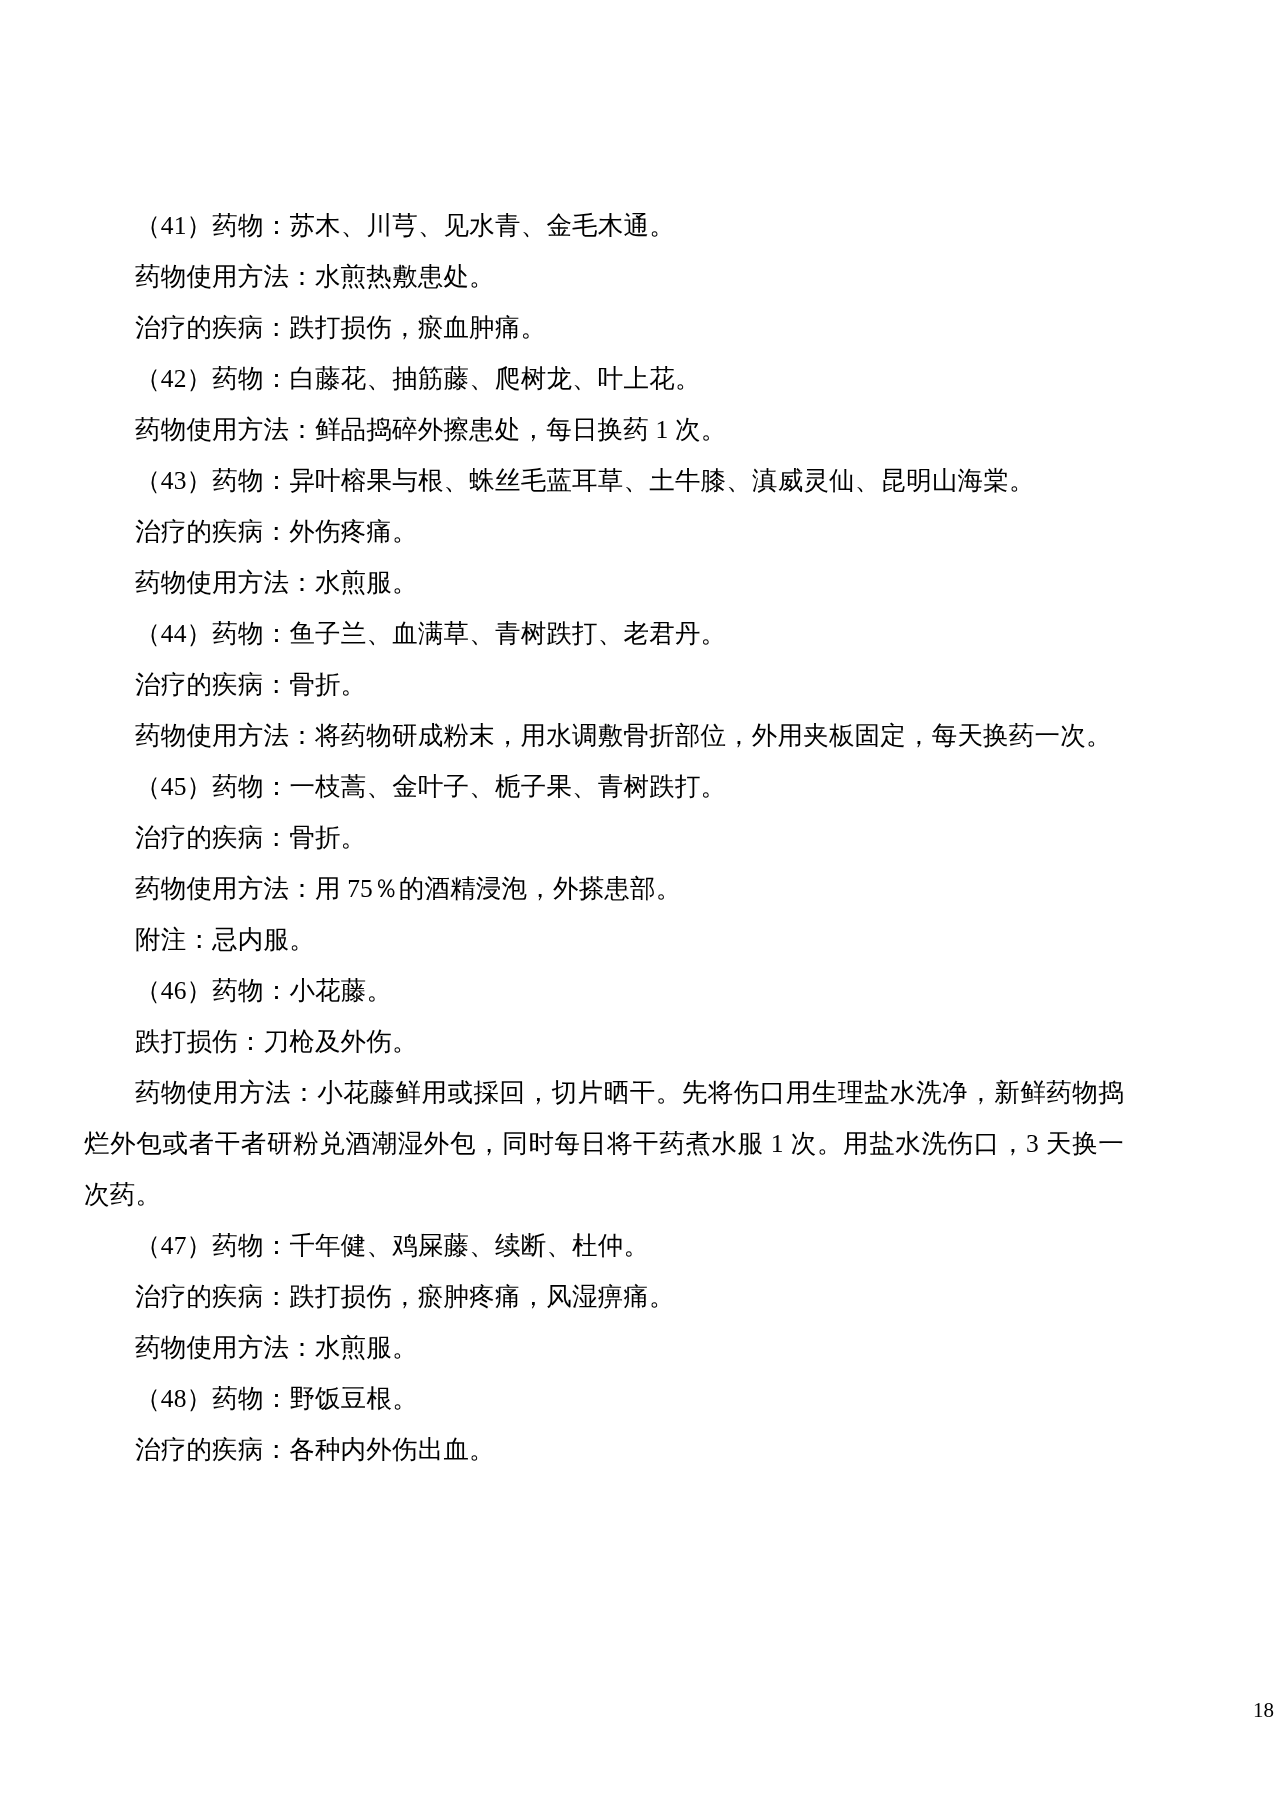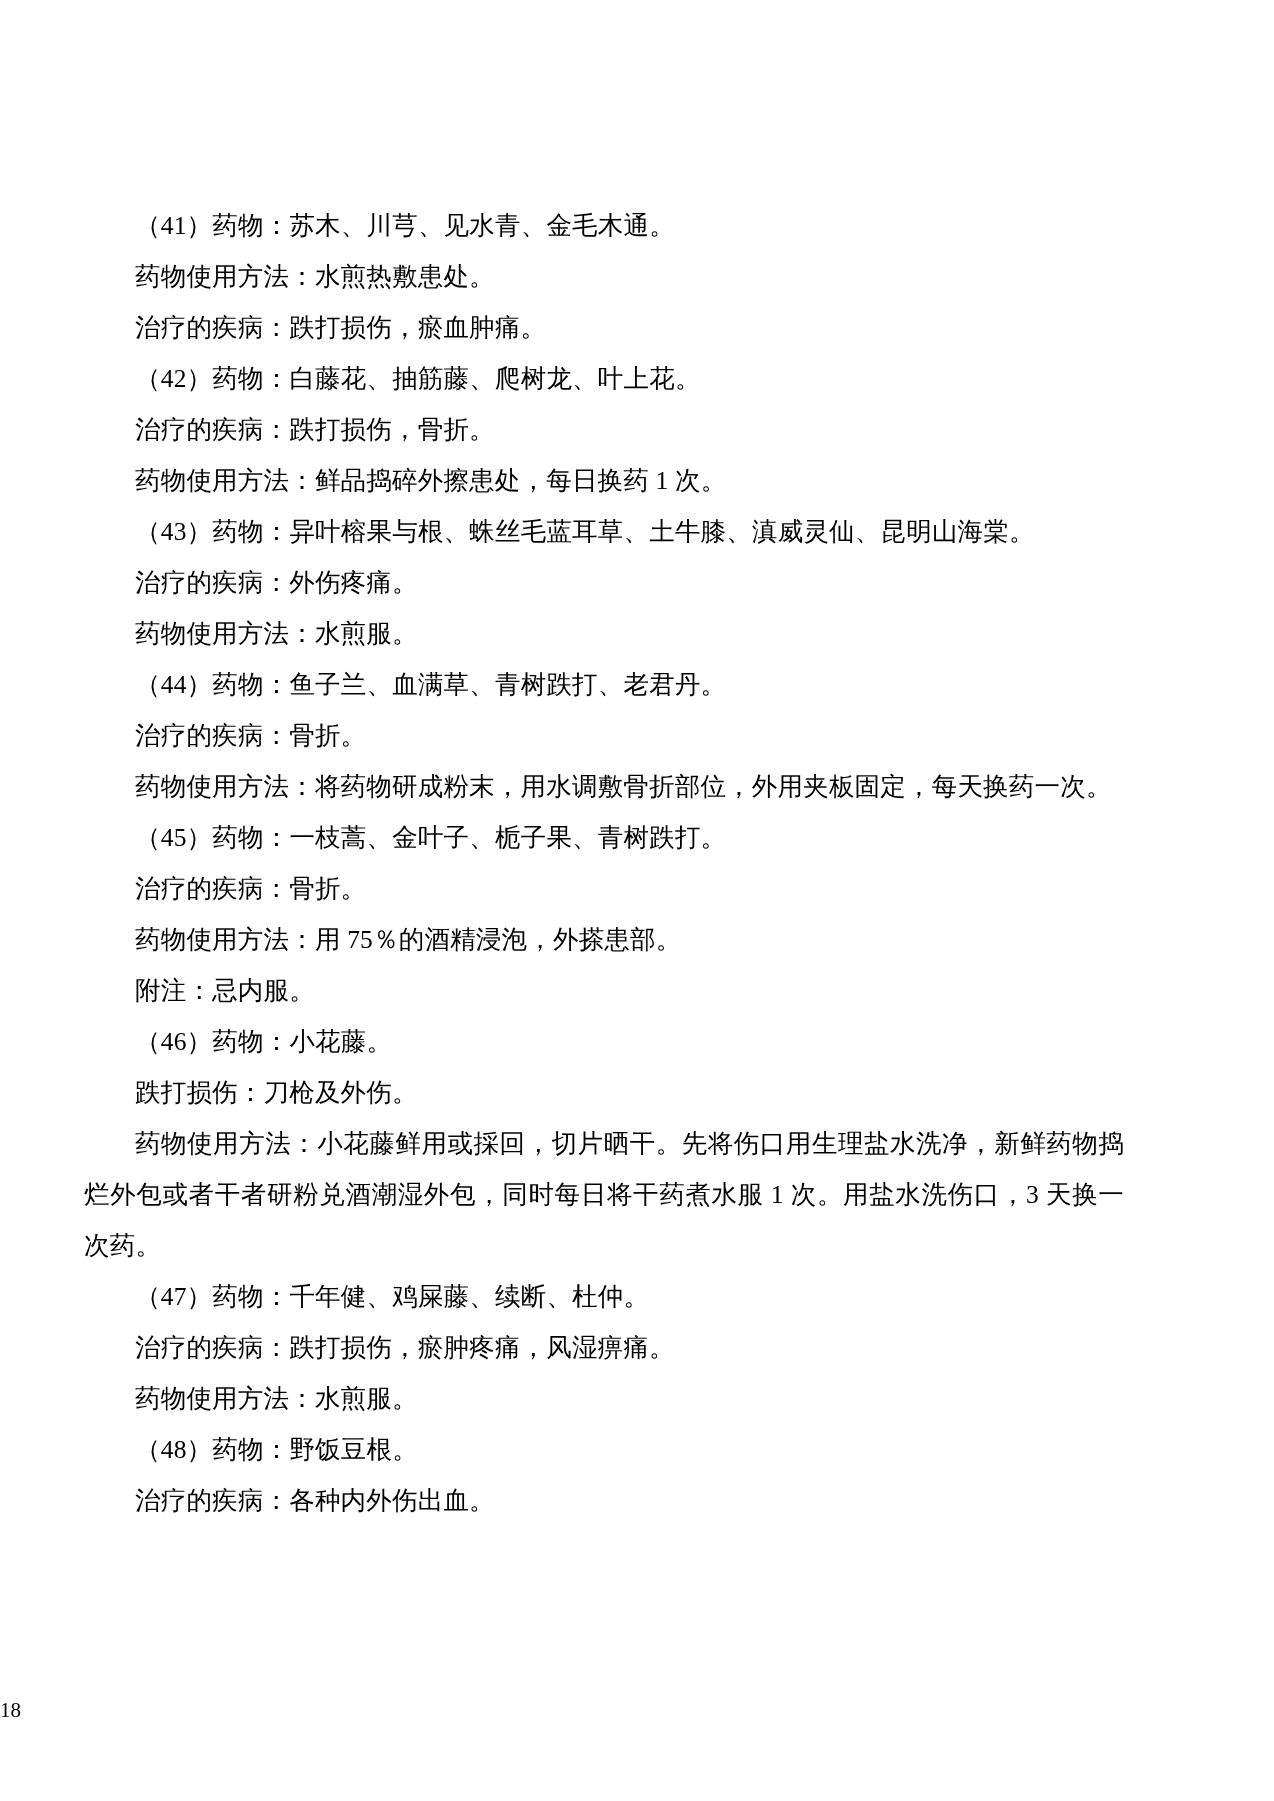--- a/index.html
+++ b/index.html
@@ -33,35 +33,34 @@
   }
   .para {
     margin: 0;
     text-indent: 2em;
   }
   .page-number {
     position: absolute;
     bottom: 78px;
     left: 0;
     width: 100%;
-    text-align: left;
+    text-align: right;
     font-size: 21px;
     font-family: "Liberation Serif", "DejaVu Serif", serif;
   }
 </style>
 </head>
 <body>
 
 <div class="page">
   <div class="body-text">
     <p class="para">（41）药物：苏木、川芎、见水青、金毛木通。</p>
     <p class="para">药物使用方法：水煎热敷患处。</p>
     <p class="para">治疗的疾病：跌打损伤，瘀血肿痛。</p>
     <p class="para">（42）药物：白藤花、抽筋藤、爬树龙、叶上花。</p>
-    <p class="para">治疗的疾病：跌打损伤，骨折。</p>
     <p class="para">药物使用方法：鲜品捣碎外擦患处，每日换药 1 次。</p>
     <p class="para">（43）药物：异叶榕果与根、蛛丝毛蓝耳草、土牛膝、滇威灵仙、昆明山海棠。</p>
     <p class="para">治疗的疾病：外伤疼痛。</p>
     <p class="para">药物使用方法：水煎服。</p>
     <p class="para">（44）药物：鱼子兰、血满草、青树跌打、老君丹。</p>
     <p class="para">治疗的疾病：骨折。</p>
     <p class="para">药物使用方法：将药物研成粉末，用水调敷骨折部位，外用夹板固定，每天换药一次。</p>
     <p class="para">（45）药物：一枝蒿、金叶子、栀子果、青树跌打。</p>
     <p class="para">治疗的疾病：骨折。</p>
     <p class="para">药物使用方法：用 75％的酒精浸泡，外搽患部。</p>

